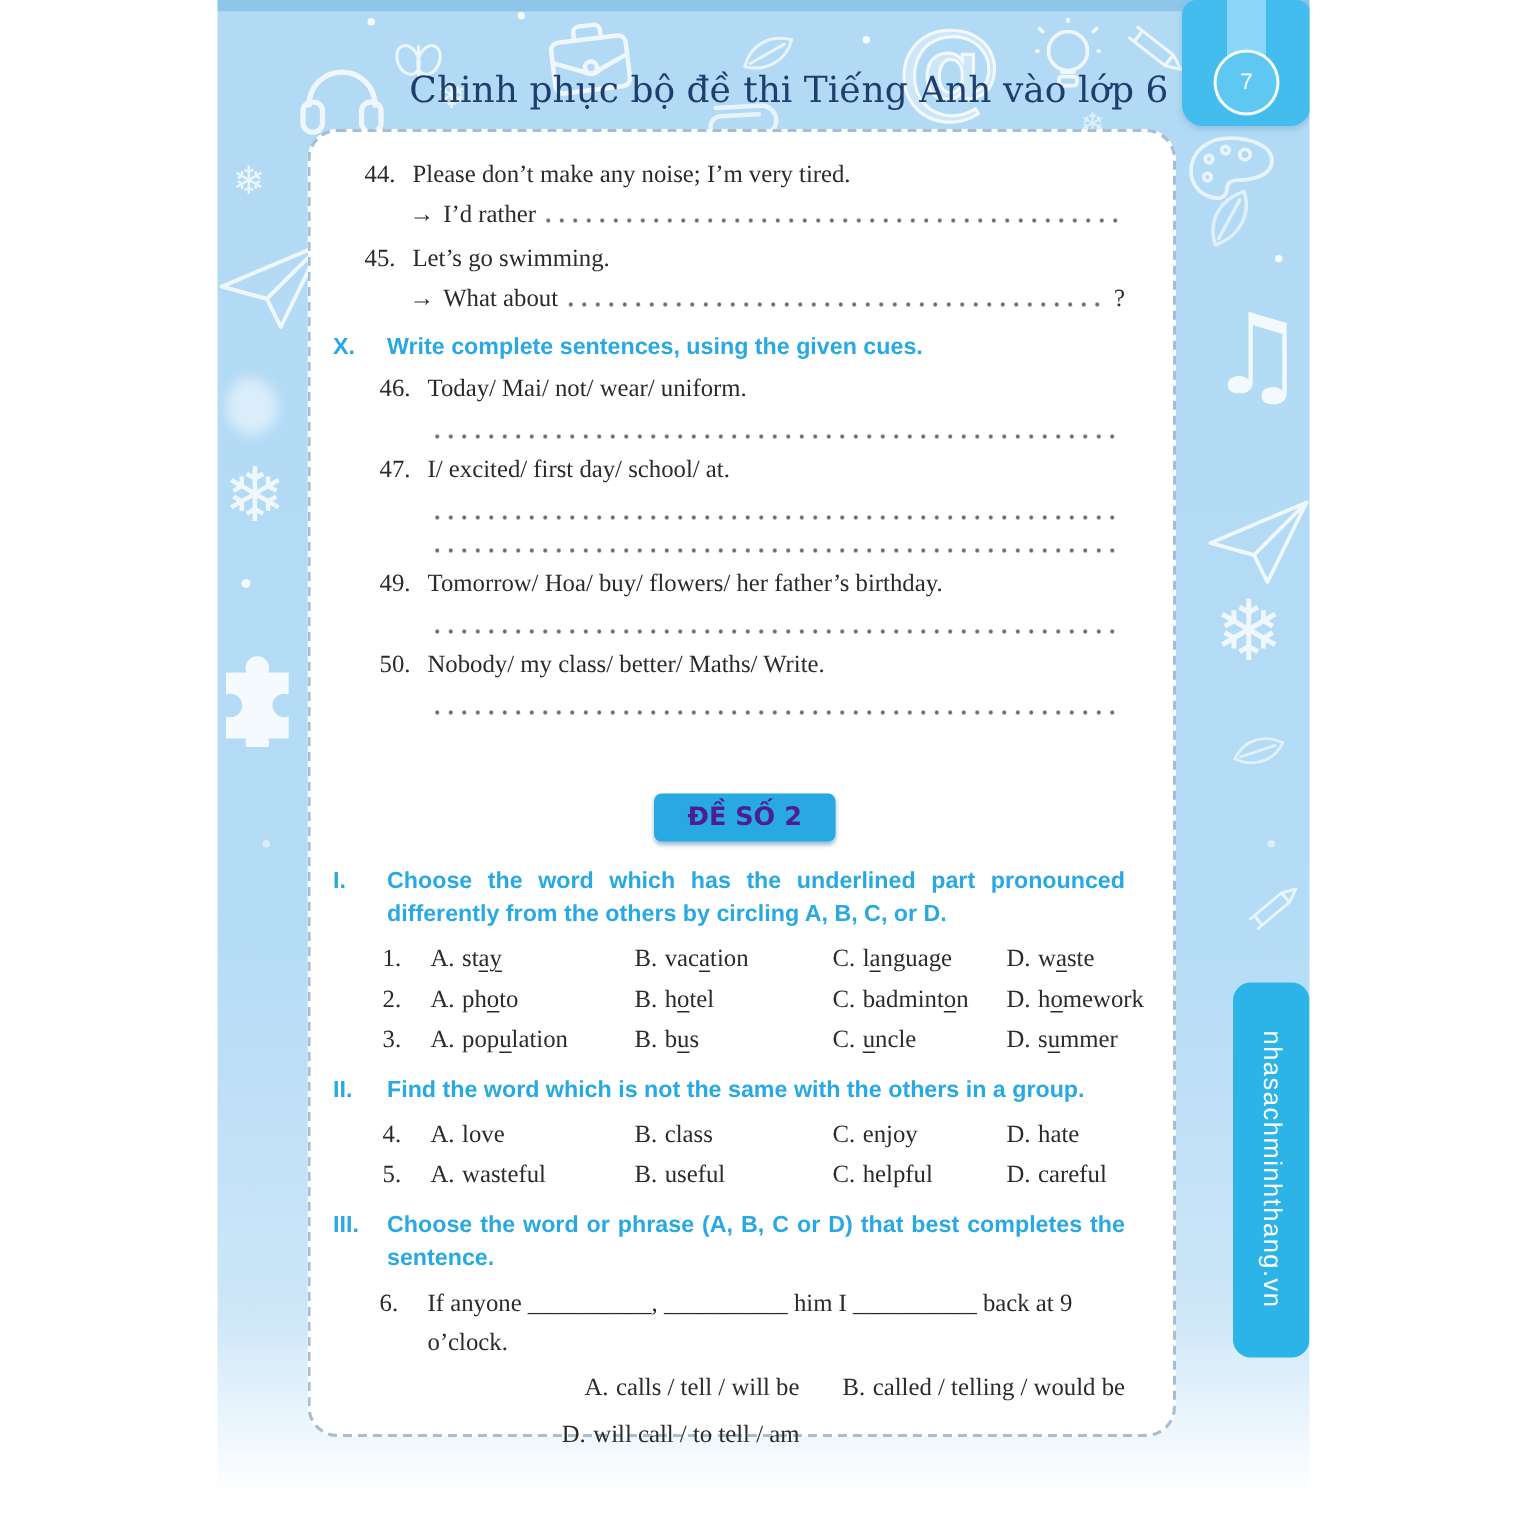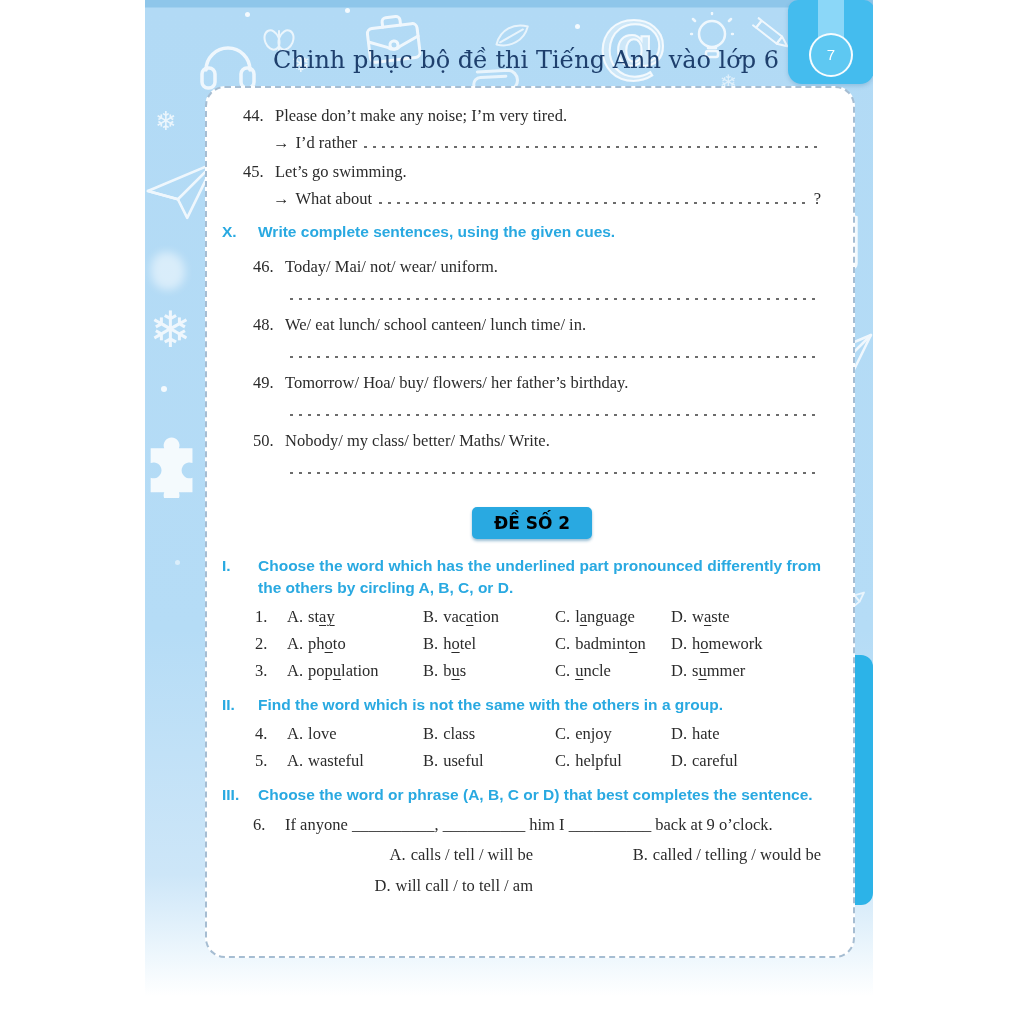--- a/index.html
+++ b/index.html
@@ -25,43 +25,43 @@
   .page-tab .bar{position:absolute;left:30px;top:0;width:26px;height:56px;background:#8bd7f8;border-radius:0 0 12px 12px;}
   .page-tab .circ{position:absolute;left:21px;top:33px;width:40px;height:40px;border:2.5px solid rgba(255,255,255,.95);
             border-radius:50%;background:#5ec8f2;color:#fff;font-family:"Liberation Sans",sans-serif;
             font-size:15px;line-height:40px;text-align:center;}
   
   .side-tab{position:absolute;right:0;top:655px;width:51px;height:250px;background:#2cb3e8;
             border-radius:12px;display:flex;align-items:center;justify-content:center;}
   .side-tab span{writing-mode:vertical-rl;text-orientation:sideways;color:#fff;
             font-family:"Liberation Sans",sans-serif;font-size:17px;letter-spacing:1px;}
   
-  .card{position:absolute;left:60px;top:86px;width:650px;height:872px;box-sizing:border-box;
+  .card{position:absolute;left:60px;top:86px;width:579px;height:872px;box-sizing:border-box;
         background:#fff;border:2px dashed #a6bdd2;border-radius:20px;
         padding:16px 32px 0 36px;color:#2b2b2b;font-size:16.5px;}
   .num{display:inline-block;width:32px;flex:none;}
   .rw-prompt{line-height:24px;display:flex;}
   .rw-ans{display:flex;align-items:baseline;margin:3px 0 5px 30px;line-height:24px;}
   .rw-ans .arrow{margin-right:6px;}
   .dotfill{flex:1;margin:0 4px;align-self:stretch;
         background-image:radial-gradient(circle,#6b6b6b 1.15px,transparent 1.5px);
         background-size:9px 4px;background-repeat:repeat-x;background-position:0 72%;}
   .shead{display:flex;gap:8px;margin:10px 0 4px -21px;
         font-family:"Liberation Sans","DejaVu Sans",sans-serif;font-weight:bold;
         font-size:15.5px;line-height:1.42;color:#29a9e1;}
   .shead .roman{width:28px;flex:none;}
   .shead .stitle{flex:1;text-align:justify;}
-  .cue-item .cue-line{display:flex;margin:12px 0 0 10px;line-height:24px;align-items:center;}
+  .cue-item .cue-line{display:flex;margin:0 0 0 10px;line-height:24px;align-items:center;}
   .cue-item .dotline{height:14px;margin:8px 2px 8px 44px;
         background-image:radial-gradient(circle,#6b6b6b 1.15px,transparent 1.5px);
         background-size:9px 4px;background-repeat:repeat-x;background-position:0 bottom;}
   .badge-wrap{text-align:center;margin:32px 0 16px 0;}
-  .badge{display:inline-block;background:#29a9e1;color:#000000;border-radius:5px;
+  .badge{display:inline-block;background:#29a9e1;color:#4c1d95;border-radius:5px;
         font-family:"DejaVu Sans",sans-serif;font-weight:bold;font-size:17px;
-        padding:6px 22px;box-shadow:0 2px 3px rgba(30,110,160,.45);}
+        padding:6px 22px;box-shadow:0 2px 3px rgba(30,110,160,.45);margin-top:20px;}
   .orow{display:grid;grid-template-columns:32px 136px 132px 116px auto;margin:0 0 0 12px;line-height:27px;}
   .olabel{margin-right:5px;}
   .u{text-decoration:underline;text-underline-offset:2.5px;text-align:center;}
   .q6-line{display:flex;margin:6px 0 2px 10px;line-height:26px;}
   .q6-opts{display:grid;grid-template-columns:248px auto;row-gap:5px;margin:4px 0 0 42px;line-height:26px;text-align:right;}
 </style>
 </head>
 <body>
 
 <div class="page">
@@ -193,23 +193,26 @@
 
     <div class="cue-item">
       <div class="cue-line">
           <span class="num">46.</span>
           <span>Today/ Mai/ not/ wear/ uniform.</span>
         </div>
       <div class="dotline"></div>
     </div>
     <div class="cue-item">
       <div class="cue-line">
-          <span class="num">48.</span>
-          <span>We/ eat lunch/ school canteen/ lunch time/ in.</span>
-        </div>
+          <span class="num">47.</span>
+          <span>I/ excited/ first day/ school/ at.</span>
+        </div>
+      <div class="dotline"></div>
+    </div>
+    <div class="cue-item">
       <div class="dotline"></div>
     </div>
     <div class="cue-item">
       <div class="cue-line">
           <span class="num">49.</span>
           <span>Tomorrow/ Hoa/ buy/ flowers/ her father’s birthday.</span>
         </div>
       <div class="dotline"></div>
     </div>
     <div class="cue-item">

